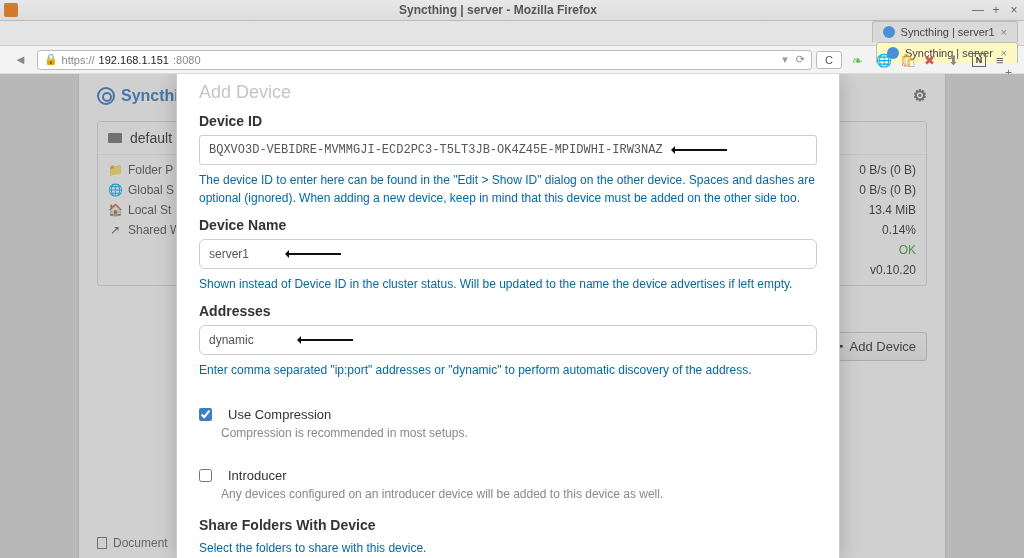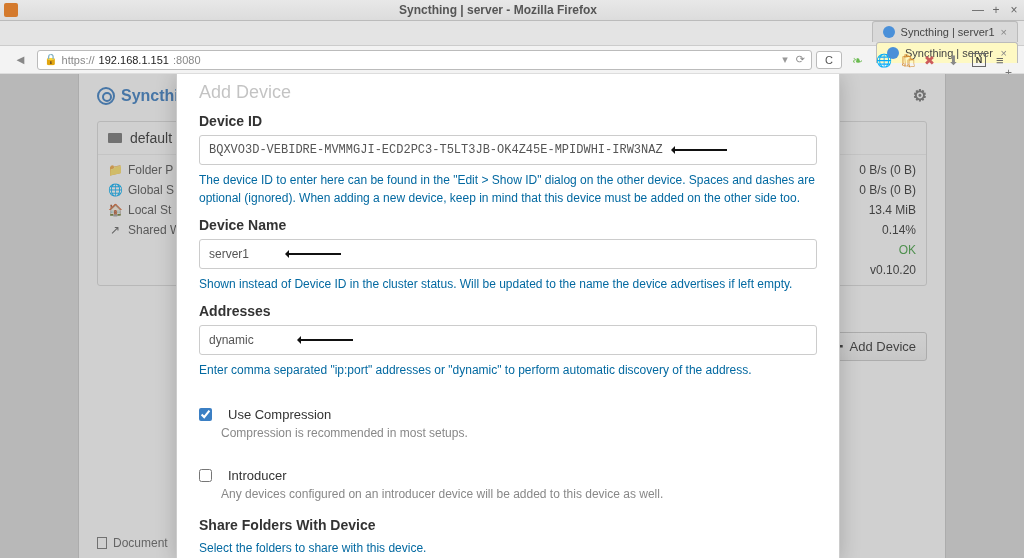--- a/index.html
+++ b/index.html
@@ -185,21 +185,21 @@
     .modal label { display:block; font-weight:bold; font-size:14px; color:#333; margin: 10px 0 6px; }
     .modal input[type="text"] {
       width: 100%;
       padding: 7px 9px;
       border: 1px solid #ccc;
       border-radius: 3px;
       font-size: 12px;
       font-family: "Courier New", monospace;
       color: #555;
     }
-    .modal input.normal-font { font-family: inherit; }
+    .modal input.normal-font { font-family: inherit; border-radius: 6px; }
     .modal .help { color: #0369a1; font-size: 12px; margin-top: 6px; line-height:1.5; }
     .modal .checkbox-row { margin-top:28px; font-size:13px; color:#333; display:flex; align-items:center; gap:16px; }
     .modal .sub { color:#888; font-size:12px; margin:4px 0 0 22px; }
     .share-heading { font-weight:bold; font-size:14px; margin-top:16px; }
     .default-check {
       display:inline-flex; align-items:center; gap:5px;
       margin-top:8px; padding:3px 6px; outline: 2px solid #2a2a7a;
     }
     .arrow {
       display:inline-block; width:60px; height:8px; position:relative; vertical-align:middle;

